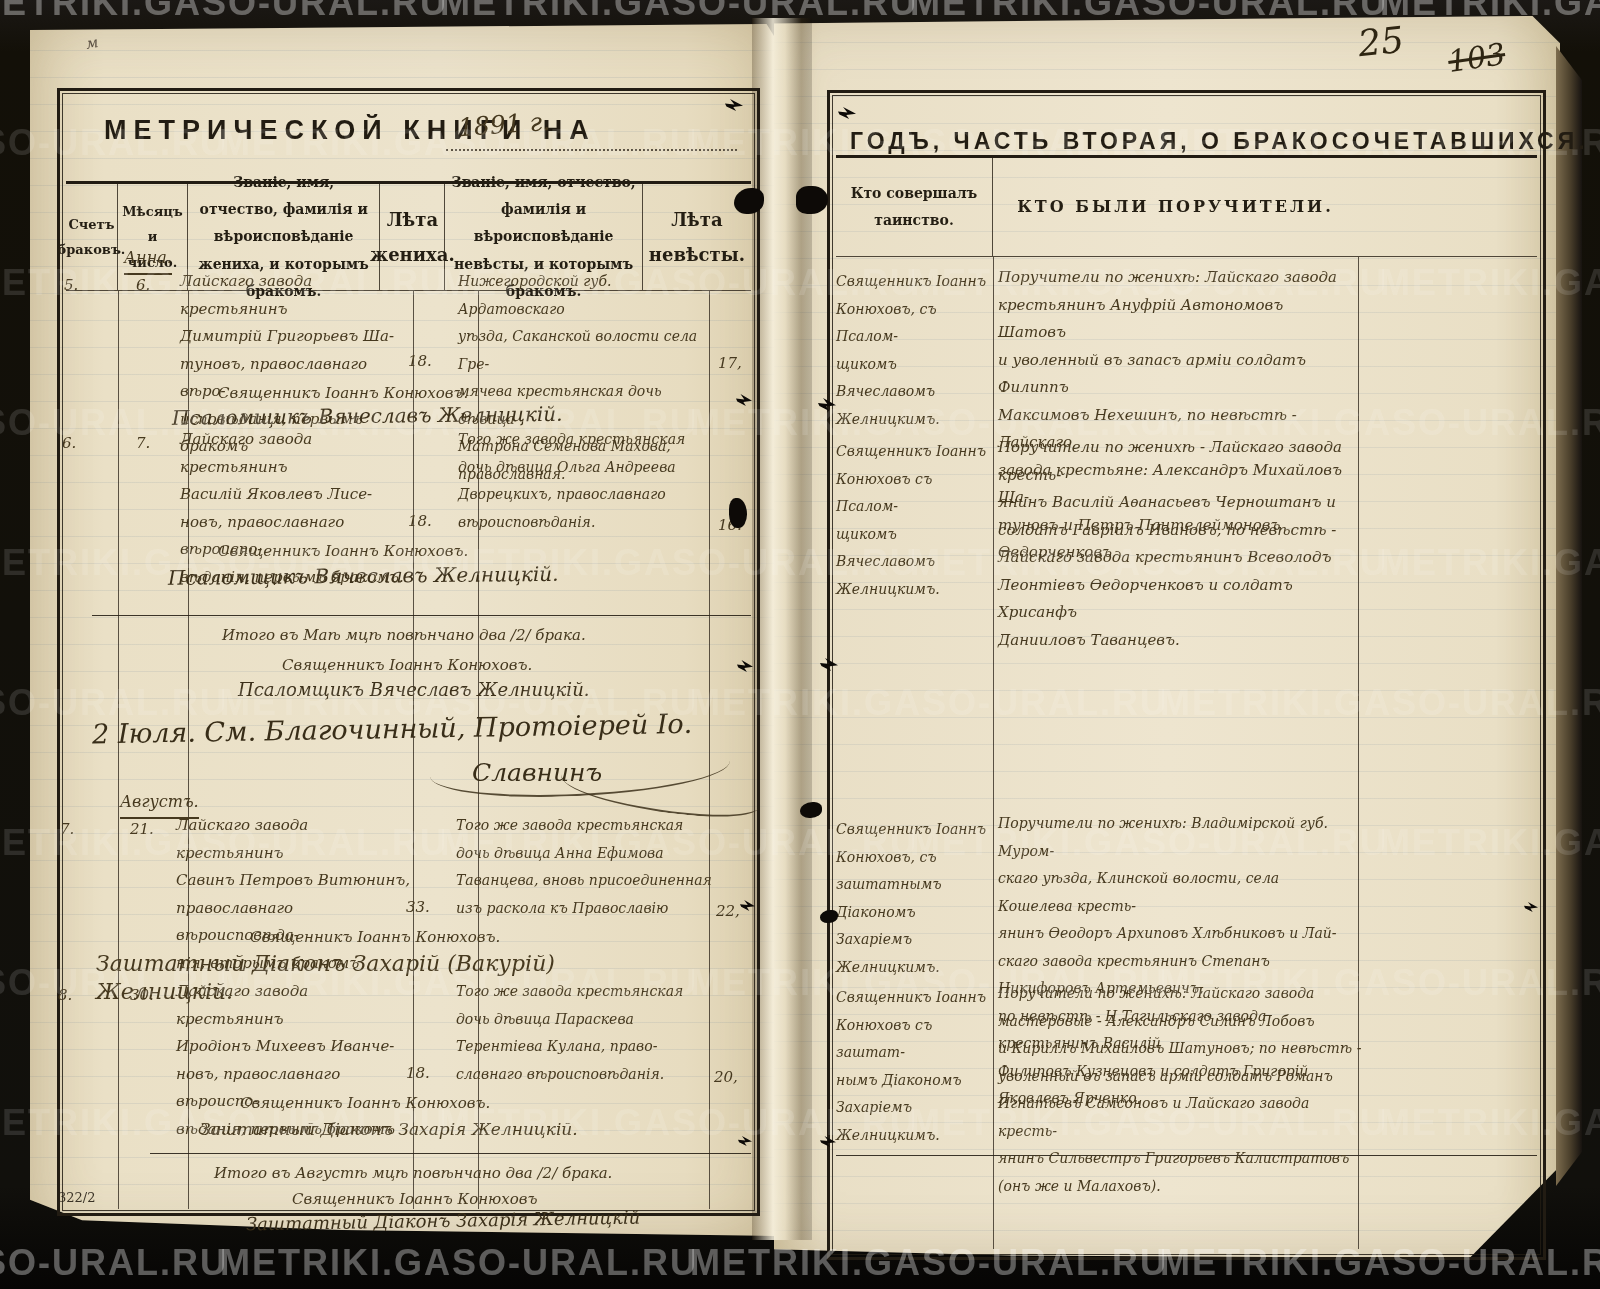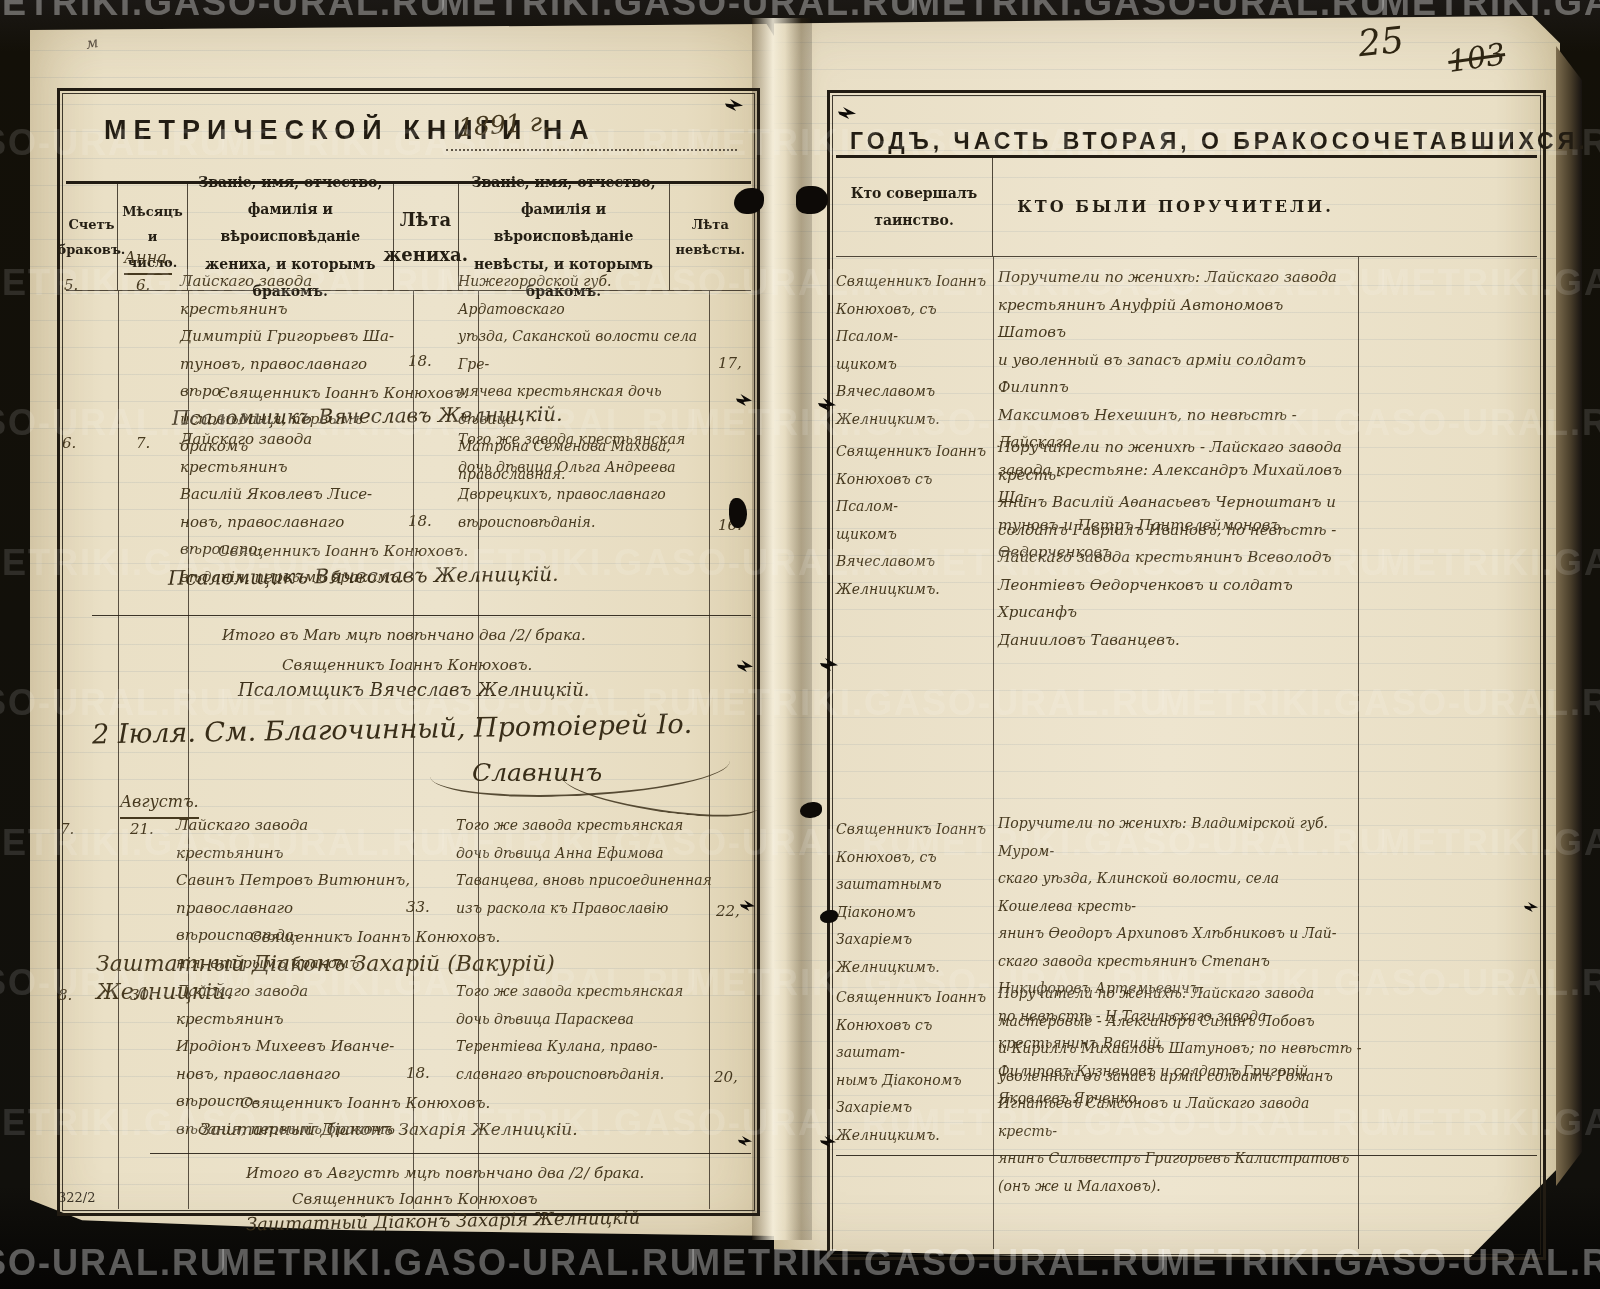--- a/index.html
+++ b/index.html
@@ -82,21 +82,21 @@
       <span class="hw" style="left:392px;top:14px;font-size:25px;transform:rotate(-4deg);">1891 г.</span>
       <div class="bird" style="right:8px;top:2px;width:18px;height:12px;"></div>
     </div>
 
     <div style="position:absolute;left:6px;right:6px;top:93px;height:106px;border-bottom:1px solid rgba(52,44,32,.85);display:flex;">
       <div class="head-cell" style="width:52px;font-size:13px;">Счетъ браковъ.</div>
       <div class="head-cell" style="width:70px;font-size:13px;">Мѣсяцъ и число.</div>
       <div class="head-cell" style="width:225px;">Званіе, имя, отчество, фамилія и вѣроисповѣданіе жениха, и которымъ бракомъ.</div>
       <div class="head-cell" style="width:65px;font-size:18px;">Лѣта жениха.</div>
       <div class="head-cell" style="width:231px;">Званіе, имя, отчество, фамилія и вѣроисповѣданіе невѣсты, и которымъ бракомъ.</div>
-      <div class="head-cell" style="flex:1;font-size:13px;">Лѣта невѣсты.</div>
+      <div class="head-cell" style="flex:1;font-size:18px;">Лѣта невѣсты.</div>
     </div>
 
     <div class="vline" style="left:58px;top:200px;bottom:4px;"></div>
     <div class="vline" style="left:128px;top:200px;bottom:4px;"></div>
     <div class="vline" style="left:353px;top:200px;bottom:4px;"></div>
     <div class="vline" style="left:418px;top:200px;bottom:4px;"></div>
     <div class="vline" style="left:649px;top:200px;bottom:4px;"></div>
 
     <div class="hline" style="left:32px;right:6px;top:524px;"></div>
     <div class="hline" style="left:90px;right:6px;top:1062px;"></div>
@@ -168,21 +168,21 @@
 вѣданія, первымъ бракомъ</div>
   <div class="hw" style="left:406px;top:1060px;">18.</div>
   <div class="hw hw-sm" style="left:456px;top:978px;width:258px;">Того же завода крестьянская
 дочь дѣвица Параскева
 Терентіева Кулана, право-
 славнаго вѣроисповѣданія.</div>
   <div class="hw" style="left:714px;top:1064px;">20,</div>
   <div class="hw" style="left:240px;top:1090px;width:330px;">Священникъ Іоаннъ Конюховъ.</div>
   <div class="hw" style="left:200px;top:1116px;width:520px;font-size:17px;">Заштатный Діаконъ Захарія Желницкій.</div>
 
-  <div class="hw" style="left:214px;top:1160px;width:460px;margin-left:32px;">Итого въ Августѣ мцѣ повѣнчано два /2/ брака.</div>
+  <div class="hw" style="left:214px;top:1160px;width:460px;">Итого въ Августѣ мцѣ повѣнчано два /2/ брака.</div>
   <div class="hw" style="left:292px;top:1186px;">Священникъ Іоаннъ Конюховъ</div>
   <div class="hw hw-lg" style="left:246px;top:1206px;width:500px;font-size:18px;transform:rotate(-1deg);">Заштатный Діаконъ Захарія Желницкій</div>
 
   <div class="frame" style="left:827px;top:90px;width:713px;height:1164px;">
 
     <div style="position:absolute;left:6px;right:6px;top:6px;height:56px;border-bottom:3px solid #221c13;display:flex;align-items:flex-end;">
       <span class="printed" style="font-family:'Liberation Sans',sans-serif;font-size:23px;letter-spacing:4px;padding-left:14px;white-space:nowrap;">ГОДЪ, ЧАСТЬ ВТОРАЯ, О БРАКОСОЧЕТАВШИХСЯ.</span>
       <div class="bird" style="position:absolute;left:2px;top:8px;width:18px;height:12px;"></div>
     </div>
 

